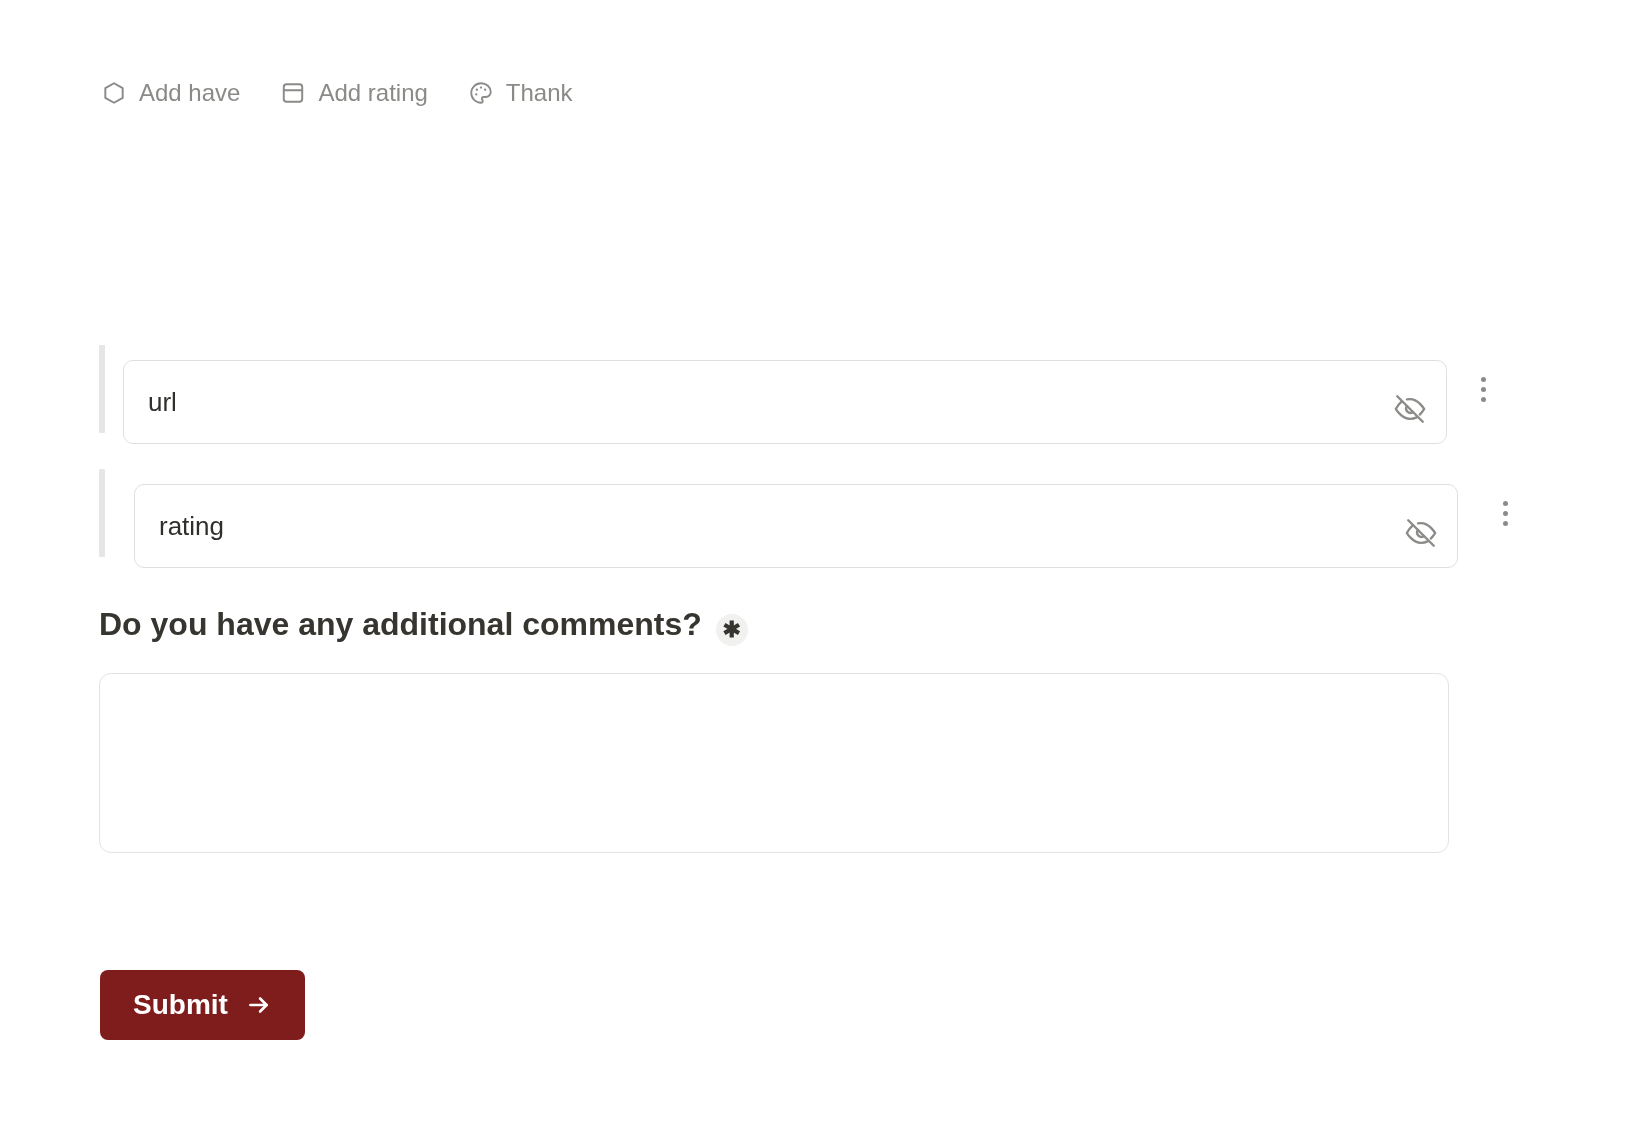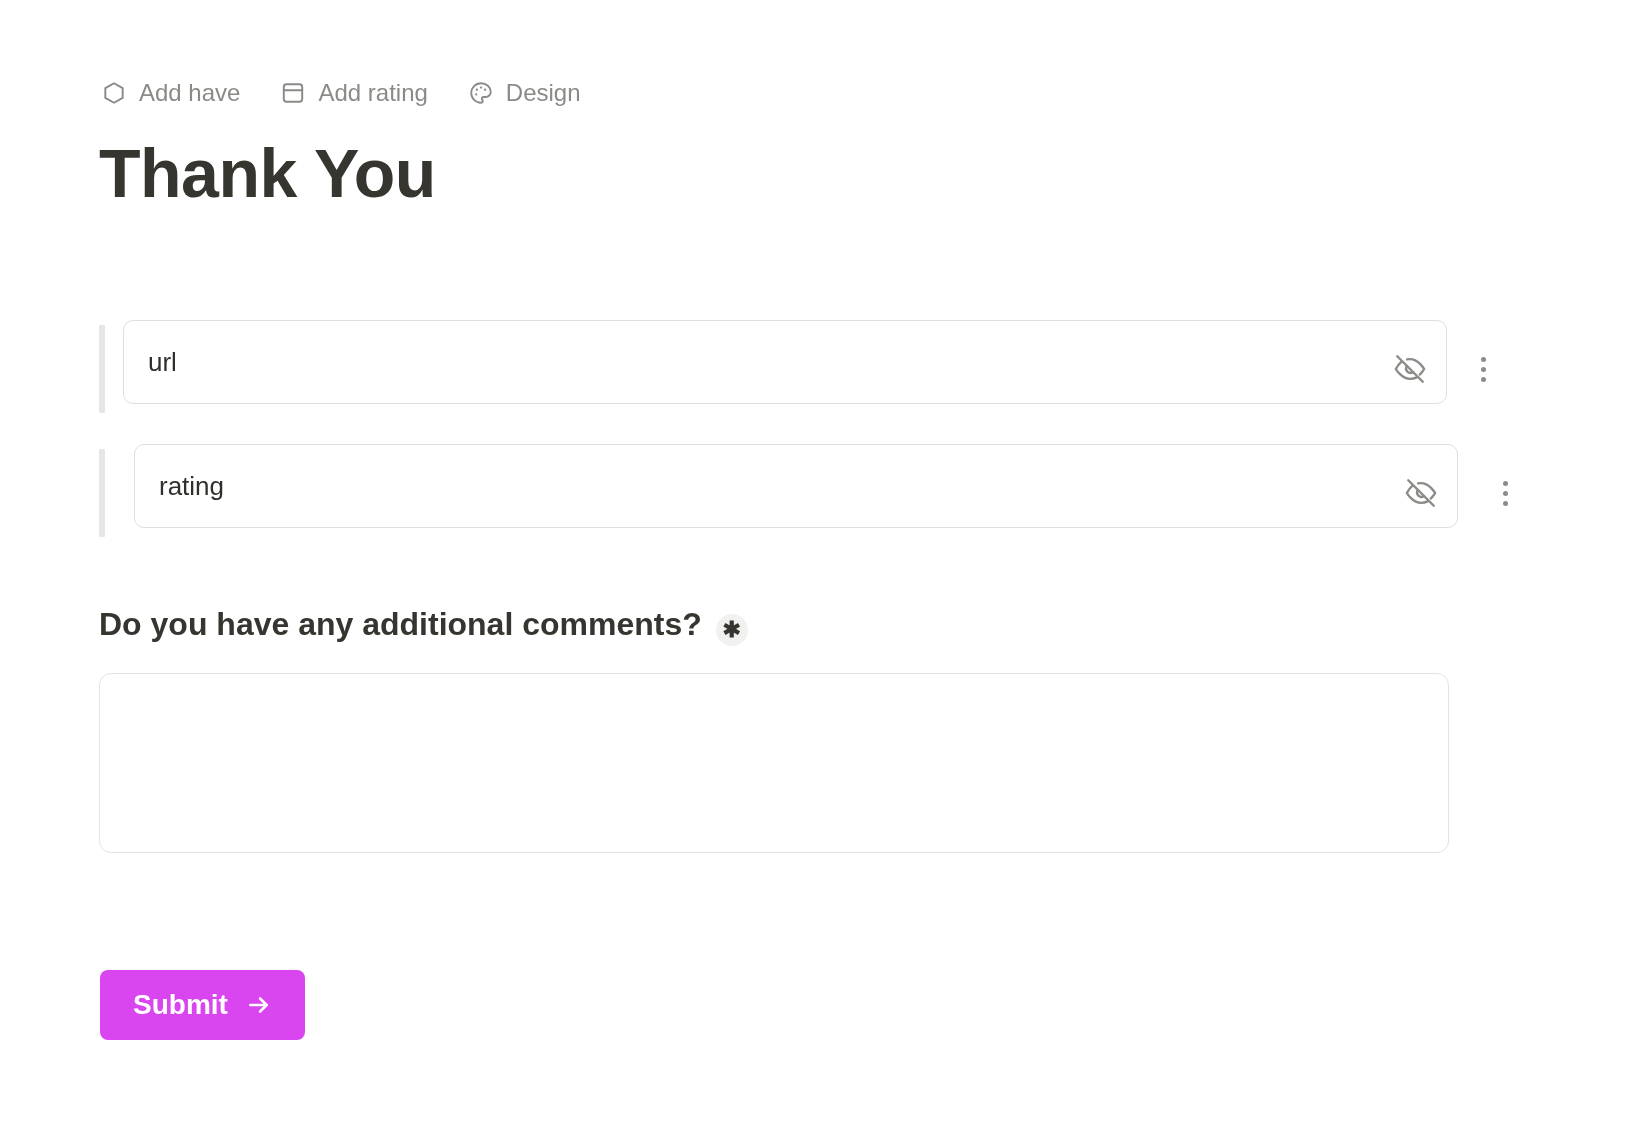--- a/index.html
+++ b/index.html
@@ -89,20 +89,21 @@
     border-radius: 1px;
     flex: 0 0 6px;
   }
 
   .field-input-wrap {
     position: relative;
     margin-left: 18px;
     width: 1324px;
     height: 98px;
     flex: 0 0 1324px;
+    margin-top: 40px;
   }
   .field-input {
     box-sizing: border-box;
     width: 100%;
     height: 84px;
     border: 1px solid #dfdfdd;
     border-radius: 10px;
     background: #ffffff;
     font-size: 26px;
     color: #2f2f2c;
@@ -193,21 +194,21 @@
     outline: none;
   }
 
   
   .submit-btn {
     position: absolute;
     left: 100px;
     top: 970px;
     height: 70px;
     min-width: 205px;
-    background: #d946ef;
+    background: #7f1d1d;
     color: #ffffff;
     border: none;
     border-radius: 8px;
     display: flex;
     align-items: center;
     justify-content: center;
     gap: 18px;
     padding: 0 28px;
     font-size: 28px;
     font-weight: bold;
@@ -251,26 +252,25 @@
     <button class="tool-btn">
       <span class="ic">
         <svg viewBox="0 0 24 24" width="26" height="26" fill="none" stroke="#8a8a87" stroke-width="1.7" stroke-linecap="round" stroke-linejoin="round">
           <path d="M12 3a9 9 0 0 0 0 18c.9 0 1.6-.7 1.6-1.6 0-.4-.2-.8-.4-1.1-.3-.3-.4-.6-.4-1 0-.9.7-1.6 1.6-1.6h1.9A4.7 4.7 0 0 0 21 11C21 6.6 17 3 12 3z"></path>
           <circle cx="8.2" cy="9" r="1.05" fill="#8a8a87" stroke="none"></circle>
           <circle cx="12" cy="7" r="1.05" fill="#8a8a87" stroke="none"></circle>
           <circle cx="15.8" cy="9" r="1.05" fill="#8a8a87" stroke="none"></circle>
           <circle cx="7.6" cy="13.3" r="1.05" fill="#8a8a87" stroke="none"></circle>
         </svg>
       </span>
-      <span class="tool-label">Design</span>
+      <span class="tool-label">Thank</span>
     </button>
 
   </div>
 
-  <h1 class="page-title">Thank You</h1>
 
   <div class="field-row row-1">
     <span class="field-marker"></span>
     <div class="field-input-wrap">
       <input class="field-input" type="text" value="url" style="">
       <span class="eye-off">
         <svg viewBox="0 0 24 24" width="34" height="34" fill="none" stroke="currentColor" stroke-width="1.7" stroke-linecap="round" stroke-linejoin="round">
           <path d="M9.9 5.2A10.9 10.9 0 0 1 12 5c6 0 10 7 10 7a18.4 18.4 0 0 1-3.1 3.9"></path>
           <path d="M6.2 6.6A18.6 18.6 0 0 0 2 12s4 7 10 7a10.7 10.7 0 0 0 4.7-1.1"></path>
           <path d="M9.9 9.9a3 3 0 0 0 4.2 4.2"></path>

